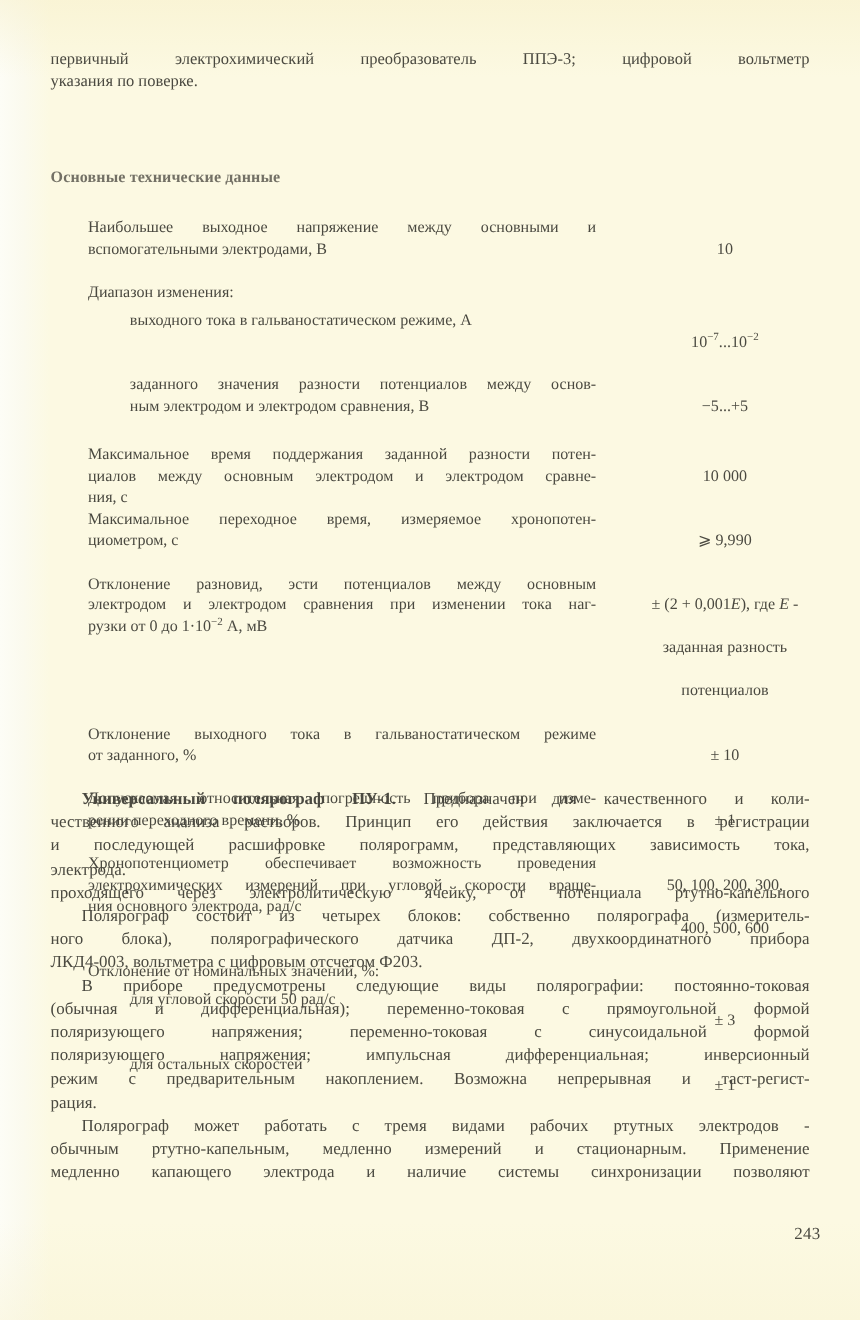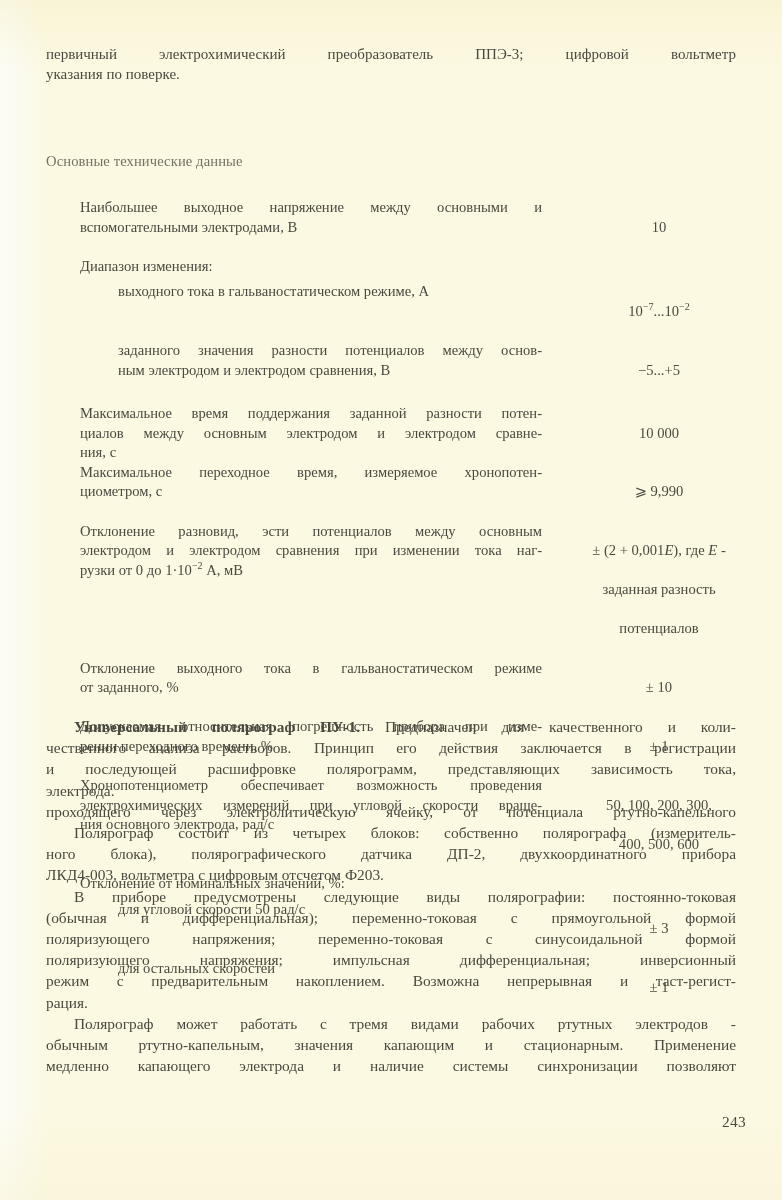--- a/index.html
+++ b/index.html
@@ -71,21 +71,21 @@
     width: 690px;
   }
 
   
   .section-heading {
     position: absolute;
     left: 0;
     top: 152px;
     font-size: 14.6px;
     line-height: 18px;
-    font-weight: normal;
+    font-weight: bold;
     letter-spacing: .1px;
     color: #55534a;
     
     opacity: .82;
   }
 
   
   .spec {
     position: absolute;
     left: 0;
@@ -363,21 +363,21 @@
         <span class="ln ind">В приборе предусмотрены следующие виды полярографии: постоянно-токовая</span>
         <span class="ln">(обычная и дифференциальная); переменно-токовая с прямоугольной формой</span>
         <span class="ln">поляризующего напряжения; переменно-токовая с синусоидальной формой</span>
         <span class="ln">поляризующего напряжения; импульсная дифференциальная; инверсионный</span>
         <span class="ln">режим с предварительным накоплением. Возможна непрерывная и таст-регист-</span>
         <span class="ln last">рация.</span>
       </p>
 
       <p>
         <span class="ln ind">Полярограф может работать с тремя видами рабочих ртутных электродов -</span>
-        <span class="ln">обычным ртутно-капельным, значения капающим и стационарным. Применение</span>
+        <span class="ln">обычным ртутно-капельным, медленно измерений и стационарным. Применение</span>
         <span class="ln">медленно капающего электрода и наличие системы синхронизации позволяют</span>
       </p>
 
     </div>
 
   </div>
 
   <div class="folio">243</div>
 
 </div>

